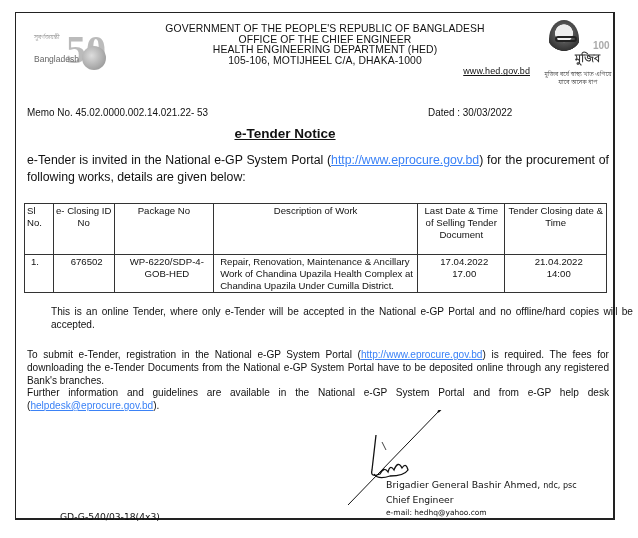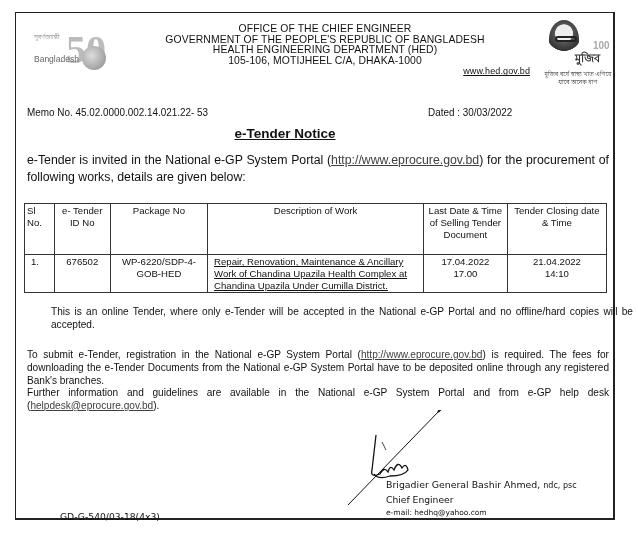--- a/index.html
+++ b/index.html
@@ -25,33 +25,33 @@
   .header div { white-space:nowrap; }
   .header .url { font-size:9px; text-decoration:underline;text-align:right; }
 
   .memo { left:27px; top:106px; font-size:11px; font-family:"Liberation Sans", sans-serif; transform:scaleX(0.9); transform-origin:left; }
   .dated { left:428px; top:106px; font-size:11px; transform:scaleX(0.9); transform-origin:left; }
 
   .title { left:0; width:570px; top:126px; text-align:center; font-size:13.5px; font-weight:bold; }
   .title span { text-decoration:underline; }
 
   .intro { left:27px; top:152px; width:582px; font-size:12.3px; line-height:17px; text-align:justify; }
-  .intro a, .p a { color:#404040; text-decoration:underline; }
+  .intro a, .p a { color:#3b82f6; text-decoration:underline; }
 
   table.tender { position:absolute; left:24px; top:203px; width:583px; border-collapse:collapse; font-size:9.6px; line-height:11.8px;border-radius:7px; }
   table.tender td, table.tender th { border:1px solid #333; vertical-align:top; font-weight:normal; padding:1px 2px; }
   table.tender th { height:48px; text-align:center; }
-  table.tender td { height:34px; }
+  table.tender td { height:34px;padding-left:8px; }
   .c1 { width:21px; text-align:left !important; }
   .c2 { width:52px; text-align:center; }
   .c3 { width:94px; text-align:center; }
   .c4 { width:213px; }
   .c5 { width:80px; text-align:center; }
   .c6 { width:96px; text-align:center; }
-  td.c4 { padding-left:6px !important;text-decoration:underline; }
+  td.c4 { padding-left:6px !important; }
   td.c1 { padding-left:6px !important; }
 
   .p { left:27px; width:582px; font-size:10.1px; line-height:12.8px; text-align:justify; }
   .p1 { top:306px;margin-left:24px; }
   .p2 { top:349px; }
   .p3 { top:387px; }
 
   .sig { left:330px; top:410px; width:170px; height:95px; }
   .signame { left:386px; top:479px; font-size:9.4px; font-family:"DejaVu Sans", sans-serif; }
   .signame .sm { font-size:8px; }
@@ -66,22 +66,22 @@
 <div class="frame"></div>
 
 <div class="abs logo50">
   <div class="bn">সুবর্ণজয়ন্তী</div>
   <div class="five">50</div>
   <div class="globe"></div>
   <div class="bd">Bangladesh</div>
 </div>
 
 <div class="abs header">
+  <div>GOVERNMENT OF THE PEOPLE'S REPUBLIC OF BANGLADESH</div>
   <div>OFFICE OF THE CHIEF ENGINEER</div>
-  <div>GOVERNMENT OF THE PEOPLE'S REPUBLIC OF BANGLADESH</div>
   <div>HEALTH ENGINEERING DEPARTMENT (HED)</div>
   <div>105-106, MOTIJHEEL C/A, DHAKA-1000</div>
   <div class="url">www.hed.gov.bd</div>
 </div>
 
 <div class="abs mujib">
   <div class="face"></div>
   <div class="glasses"></div>
   <div class="brand">মুজিব</div>
   <div class="hund">100</div>
@@ -92,38 +92,38 @@
 <div class="abs dated"><span>Dated :</span> <span>30/03/2022</span></div>
 
 <div class="abs title"><span>e-Tender Notice</span></div>
 
 <div class="abs intro"><span>e-Tender is invited in the National e-GP System Portal (</span><a>http://www.eprocure.gov.bd</a><span>) for the procurement of following works, details are given below:</span></div>
 
 <table class="tender">
   <tbody>
       <tr>
     <th class="c1">Sl No.</th>
-    <th class="c2">e- Tender ID No</th>
+    <th class="c2">e- Closing ID No</th>
     <th class="c3">Package No</th>
     <th class="c4">Description of Work</th>
     <th class="c5">Last Date &amp; Time of Selling Tender Document</th>
     <th class="c6">Tender Closing date &amp; Time</th>
   </tr>
   <tr>
     <td class="c1">1.</td>
     <td class="c2">676502</td>
     <td class="c3">WP-6220/SDP-4-GOB-HED</td>
     <td class="c4">Repair, Renovation, Maintenance &amp; Ancillary Work of Chandina Upazila Health Complex at Chandina Upazila Under Cumilla District.</td>
     <td class="c5">
           <div>17.04.2022</div>
           <div>17.00</div>
         </td>
     <td class="c6">
           <div>21.04.2022</div>
-          <div>14:10</div>
+          <div>14:00</div>
         </td>
   </tr>
 </tbody>
   </table>
 
 <div class="abs p p1">This is an online Tender, where only e-Tender will be accepted in the National e-GP Portal and no offline/hard copies will be accepted.</div>
 <div class="abs p p2"><span>To submit e-Tender, registration in the National e-GP System Portal (</span><a>http://www.eprocure.gov.bd</a><span>) is required. The fees for downloading the e-Tender Documents from the National e-GP System Portal have to be deposited online through any registered Bank's branches.</span></div>
 <div class="abs p p3"><span>Further information and guidelines are available in the National e-GP System Portal and from e-GP help desk (</span><a>helpdesk@eprocure.gov.bd</a><span>).</span></div>
 
 <svg class="abs sig" viewBox="0 0 170 95">

